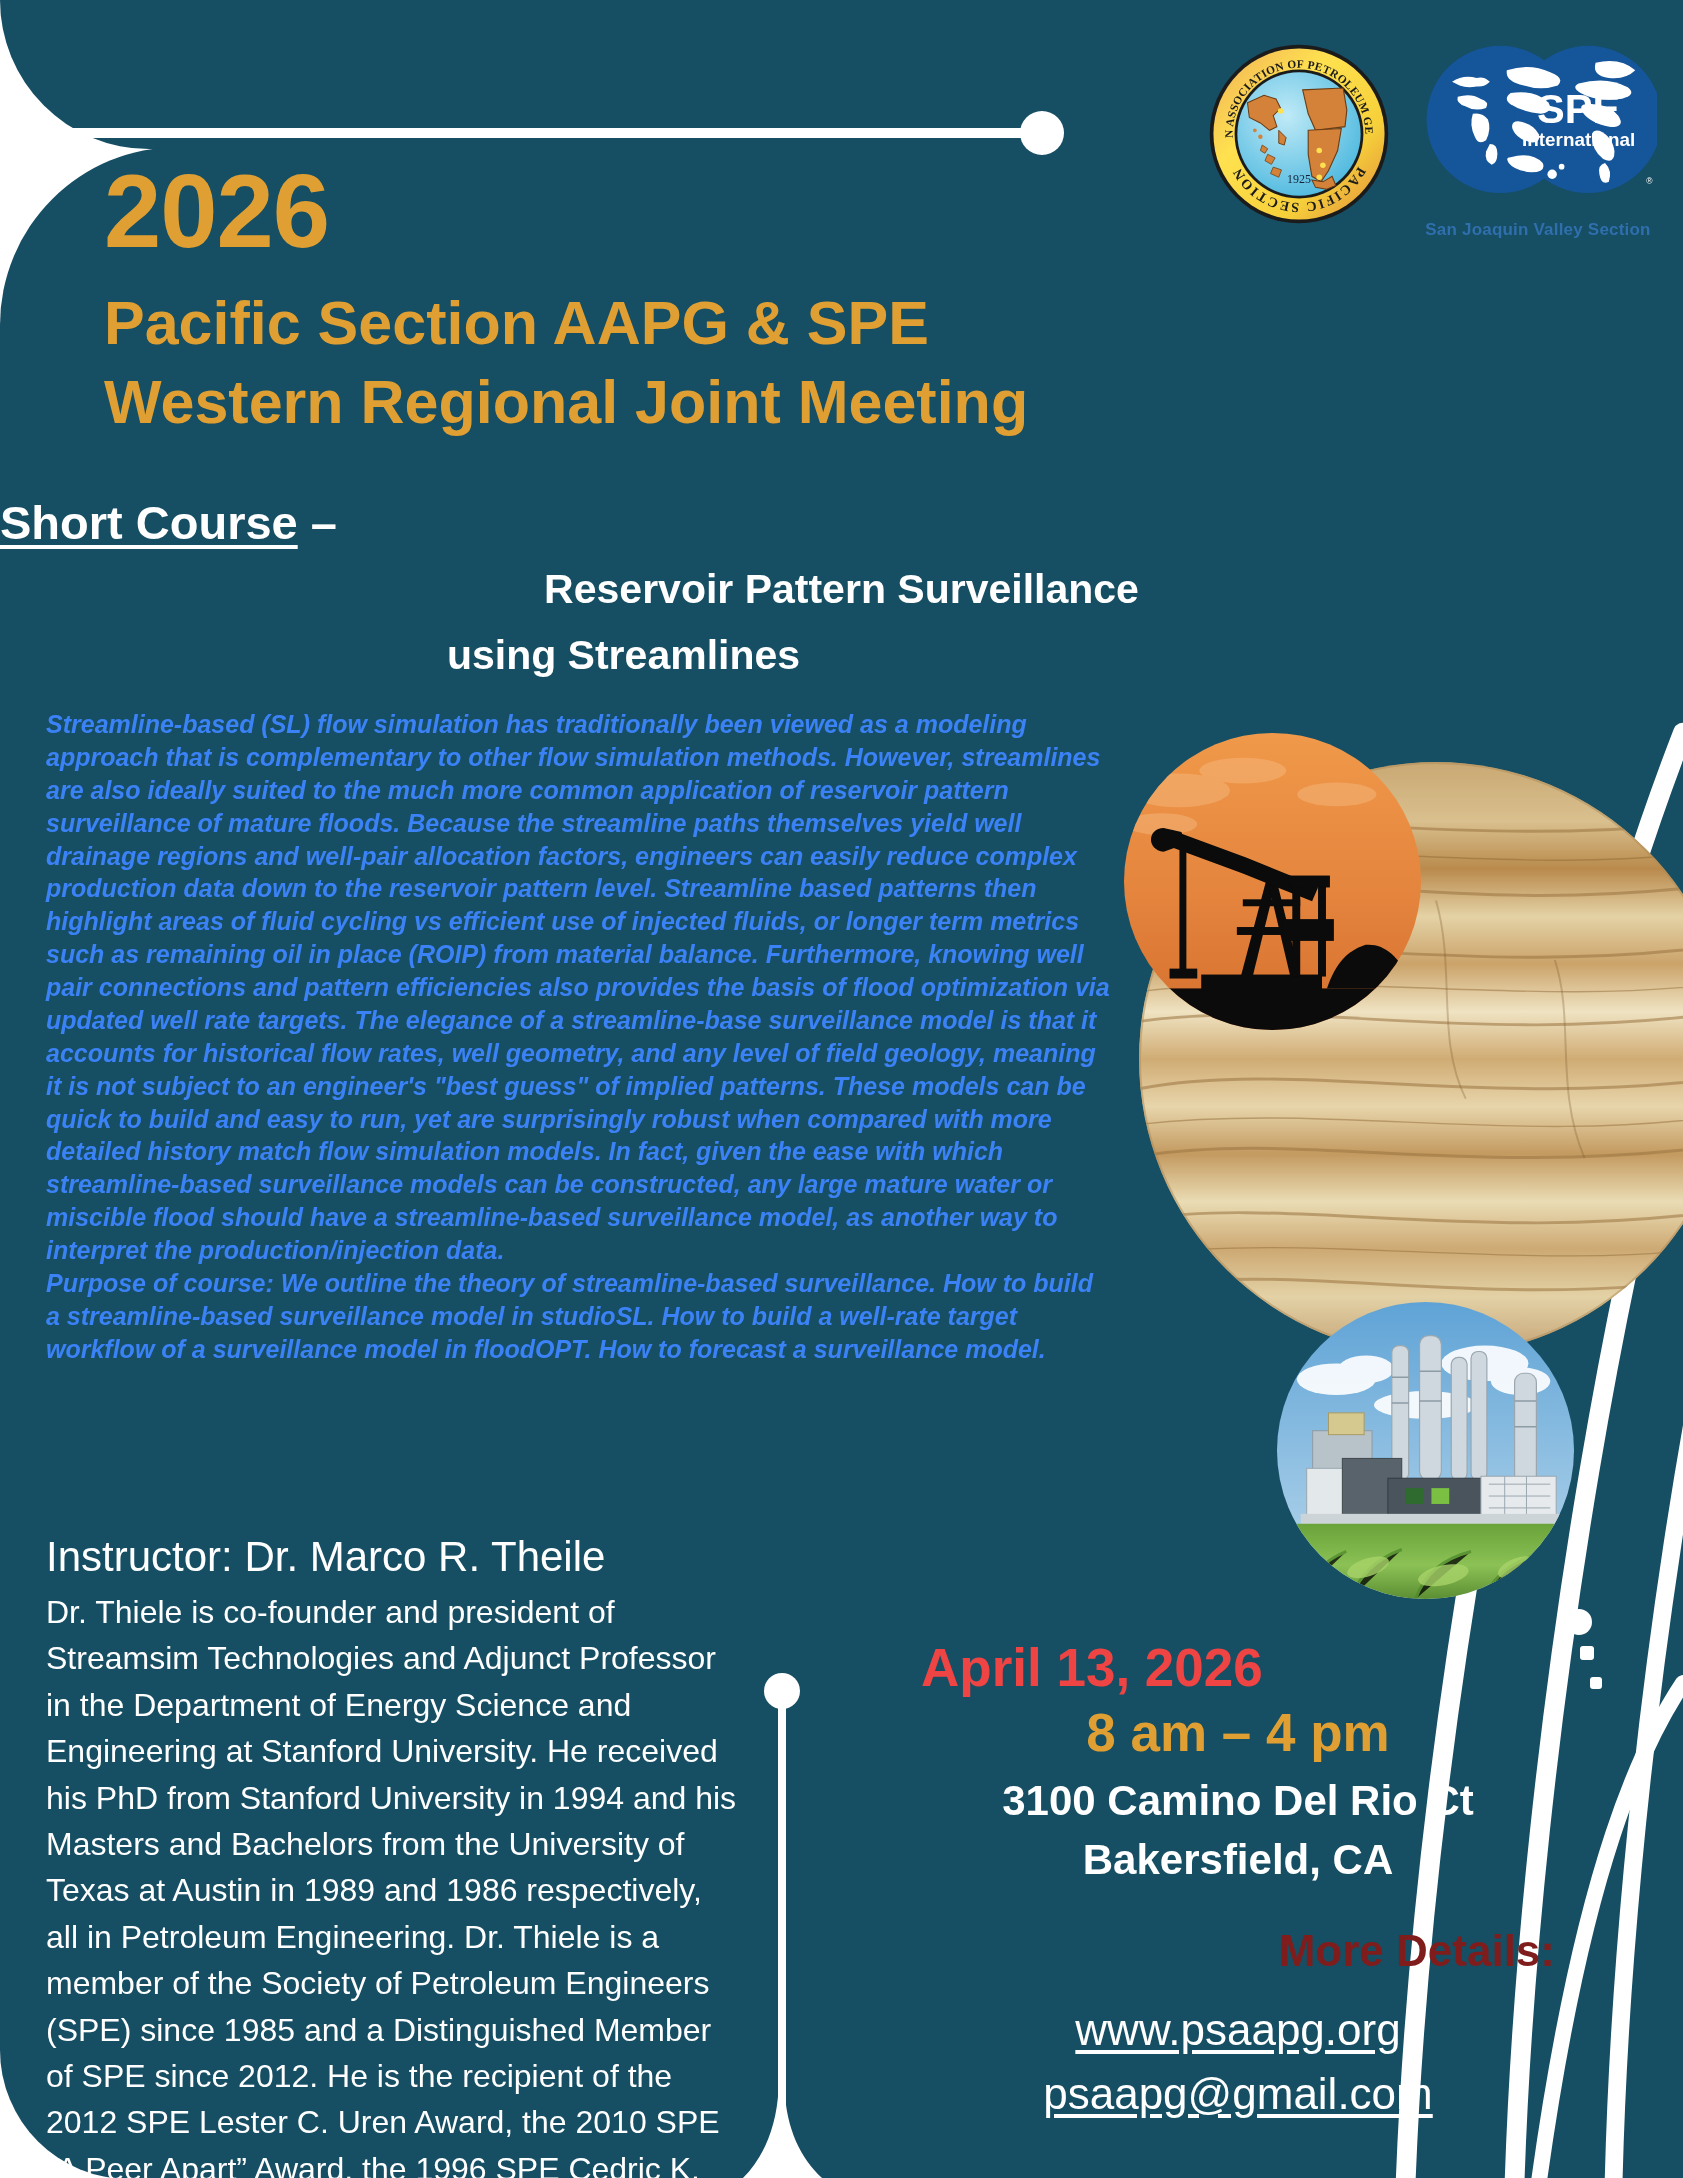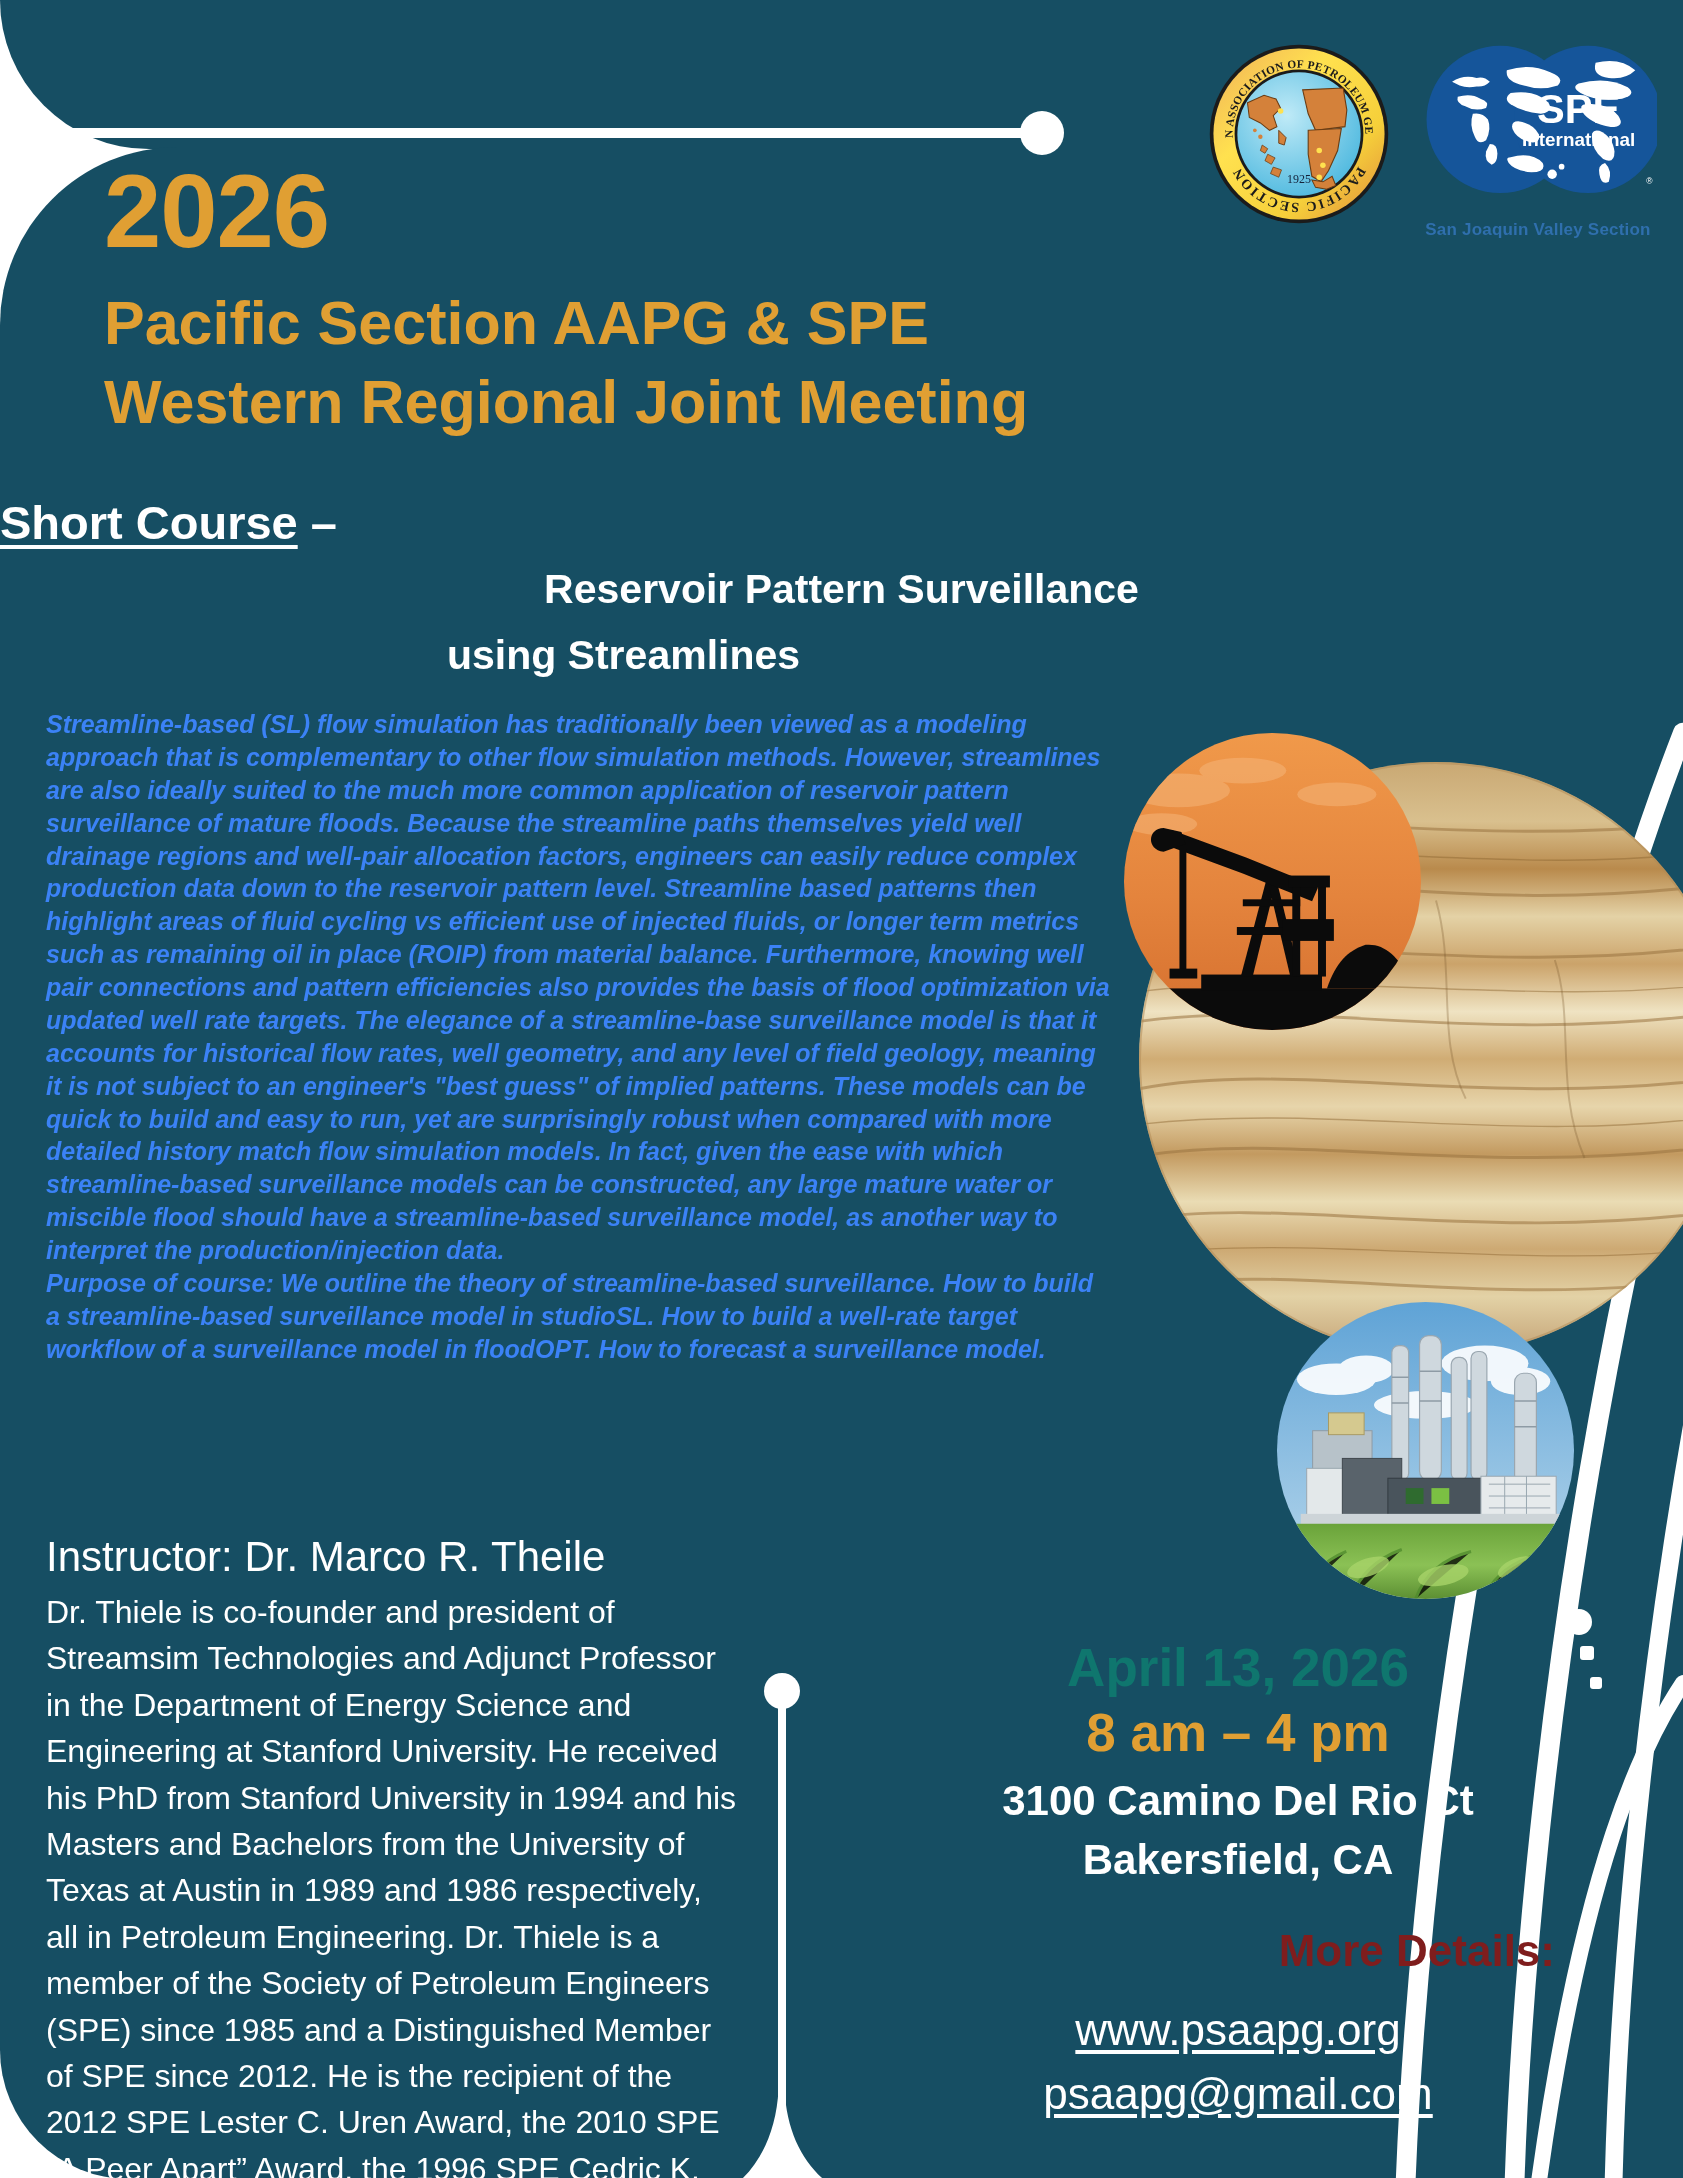--- a/index.html
+++ b/index.html
@@ -95,21 +95,21 @@
     color:#ffffff;font-size:42px;font-weight:normal;
   }
   .inst-bio{
     position:absolute;left:46px;top:1589px;width:693px;
     color:#ffffff;font-size:32px;line-height:1.45;
   }
 
   
   .ev-date{
     position:absolute;left:921px;width:634px;top:1638px;
-    text-align:center;color:#0f766e;font-size:53px;font-weight:bold;line-height:1.12;
+    text-align:left;color:#ef4444;font-size:53px;font-weight:bold;line-height:1.12;
   }
   .ev-time{
     position:absolute;left:921px;width:634px;top:1703px;
     text-align:center;color:#e09f33;font-size:53px;font-weight:bold;line-height:1.12;
   }
   .ev-addr1{
     position:absolute;left:921px;width:634px;top:1777px;
     text-align:center;color:#ffffff;font-size:42px;font-weight:bold;
   }
   .ev-addr2{

